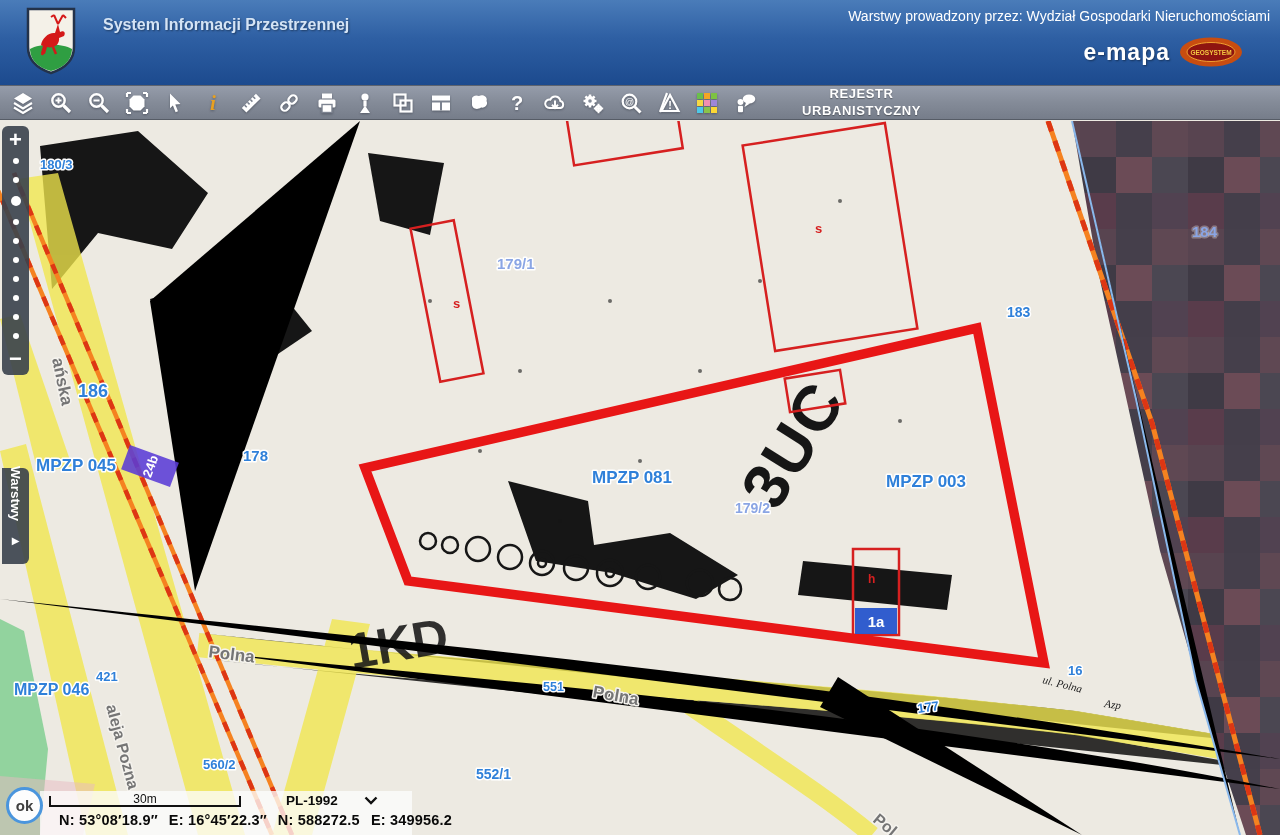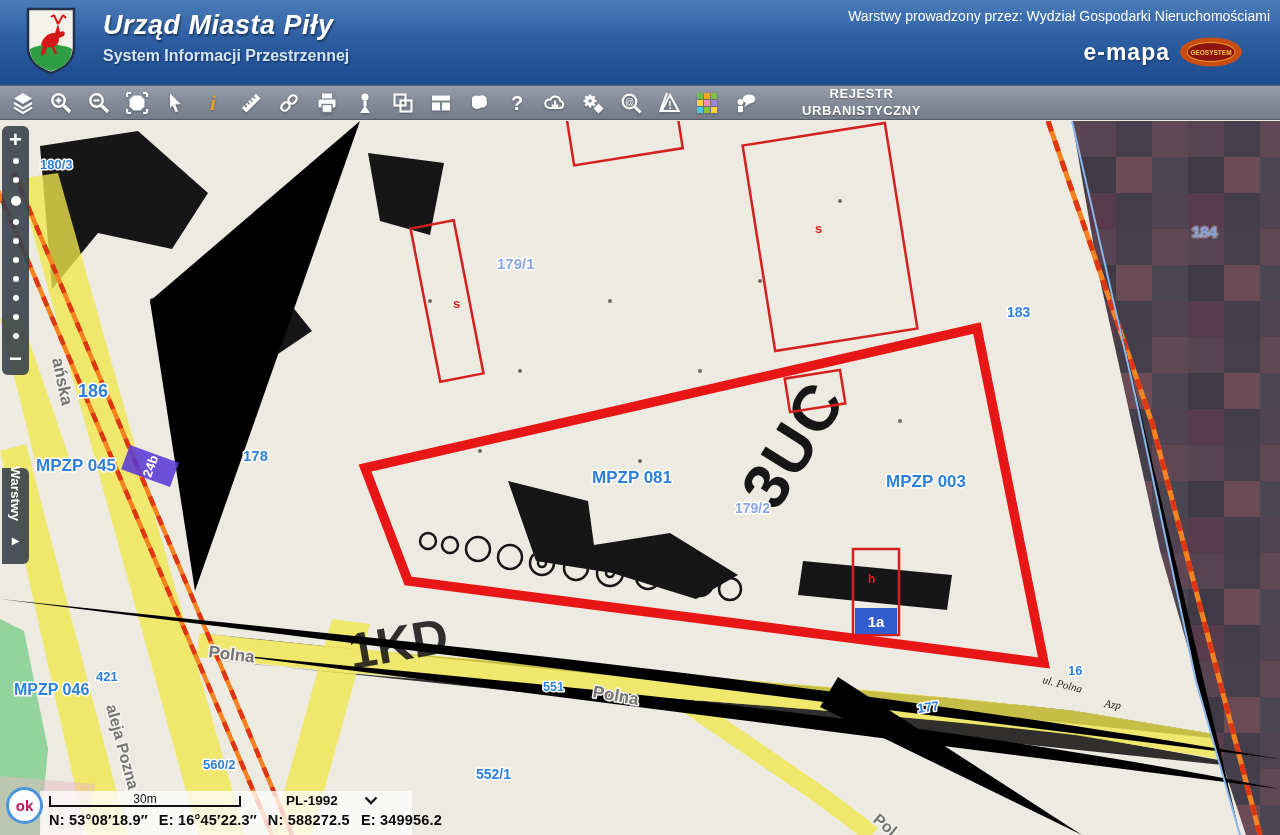--- a/index.html
+++ b/index.html
@@ -59,26 +59,26 @@
   
   .status{position:absolute;left:40px;bottom:0;width:372px;height:44px;
     background:rgba(253,253,253,.78);}
   .status-top{position:relative;height:19px;}
   .scalebar{position:absolute;left:9px;top:5px;width:192px;height:11px;
     border-left:2.5px solid #111;border-right:2.5px solid #111;border-bottom:2.5px solid #111;}
   .scalebar-label{position:absolute;left:0;right:0;top:-4px;text-align:center;
     font-size:12px;color:#111;}
   .crs{position:absolute;left:246px;top:2px;display:flex;align-items:center;gap:26px;
     cursor:pointer;color:#0a0a0a;font-size:13.5px;font-weight:bold;}
-  .coords{padding-left:9px;margin-top:2px;font-size:14.5px;font-weight:bold;color:#0a0a0a;
+  .coords{padding-left:19px;margin-top:2px;font-size:14.5px;font-weight:bold;color:#0a0a0a;
     white-space:nowrap;letter-spacing:.2px;}
   .coords span{margin-right:11px;}
 
   .ok-btn{position:absolute;left:6px;bottom:11px;width:37px;height:37px;border-radius:50%;
-    background:#fdfdfd;border:3.5px solid #4a95dd;color:#be185d;font-weight:bold;
+    background:#fdfdfd;border:3.5px solid #4a95dd;color:#404040;font-weight:bold;
     font-size:15px;font-family:"Liberation Sans",sans-serif;cursor:pointer;
     display:flex;align-items:center;justify-content:center;padding:0;}
 
   
   .lbl{font-family:"Liberation Sans",sans-serif;font-weight:bold;fill:#2f80d9;
     paint-order:stroke;stroke:#ffffff;stroke-width:3px;stroke-linejoin:round;}
   .lbl-lt{fill:#8aa5e4;}
   .street{font-family:"Liberation Sans",sans-serif;font-weight:bold;fill:#757575;
     paint-order:stroke;stroke:#f5f3ee;stroke-width:3px;stroke-linejoin:round;}
   .zone{font-family:"Liberation Sans",sans-serif;font-weight:bold;fill:#161616;}
@@ -92,21 +92,20 @@
 
   <div class="header">
     <svg class="crest" width="52" height="68" viewBox="0 0 52 68">
       <path d="M3 2 H49 V40 C49 55 38 62 26 66 C14 62 3 55 3 40 Z" fill="#f4f1e8" stroke="#23324a" stroke-width="2.5"></path>
       <path d="M5 42 C15 36 37 36 47 42 L47 43 C46 55 37 61 26 64 C15 61 6 55 5 43 Z" fill="#2f9e42"></path>
       <path d="M16 38 C17 31 24 25 30 26 L33 17 L35 25 C39 23 41 26 39 29 L34 31 C35 37 29 42 22 40 L20 47 L16 46 L18 39 Z" fill="#d41818"></path>
       <path d="M33 17 L29 8 M33 17 L38 8 M29 8 L26 10 M38 8 L41 11" stroke="#d41818" stroke-width="2" fill="none"></path>
       <path d="M20 40 L17 48 M28 40 L31 47" stroke="#d41818" stroke-width="2.5" fill="none"></path>
     </svg>
     <div class="head-titles">
-      <div class="head-title">Urząd Miasta Piły</div>
       <div class="head-sub">System Informacji Przestrzennej</div>
     </div>
     <div class="portal-note">Warstwy prowadzony przez: Wydział Gospodarki Nieruchomościami</div>
     <div class="brand">
       <span class="brand-name">e-mapa</span>
       <svg width="66" height="32" viewBox="0 0 66 32">
         <ellipse cx="33" cy="16" rx="31" ry="14.5" fill="#c84d10"></ellipse>
         <ellipse cx="33" cy="16" rx="24" ry="9.5" fill="#8e1410" stroke="#f0a030" stroke-width="1"></ellipse>
         <text x="33" y="18.5" text-anchor="middle" font-size="6.5" font-family="Liberation Sans,sans-serif" font-weight="bold" fill="#f5c842">GEOSYSTEM</text>
       </svg>

